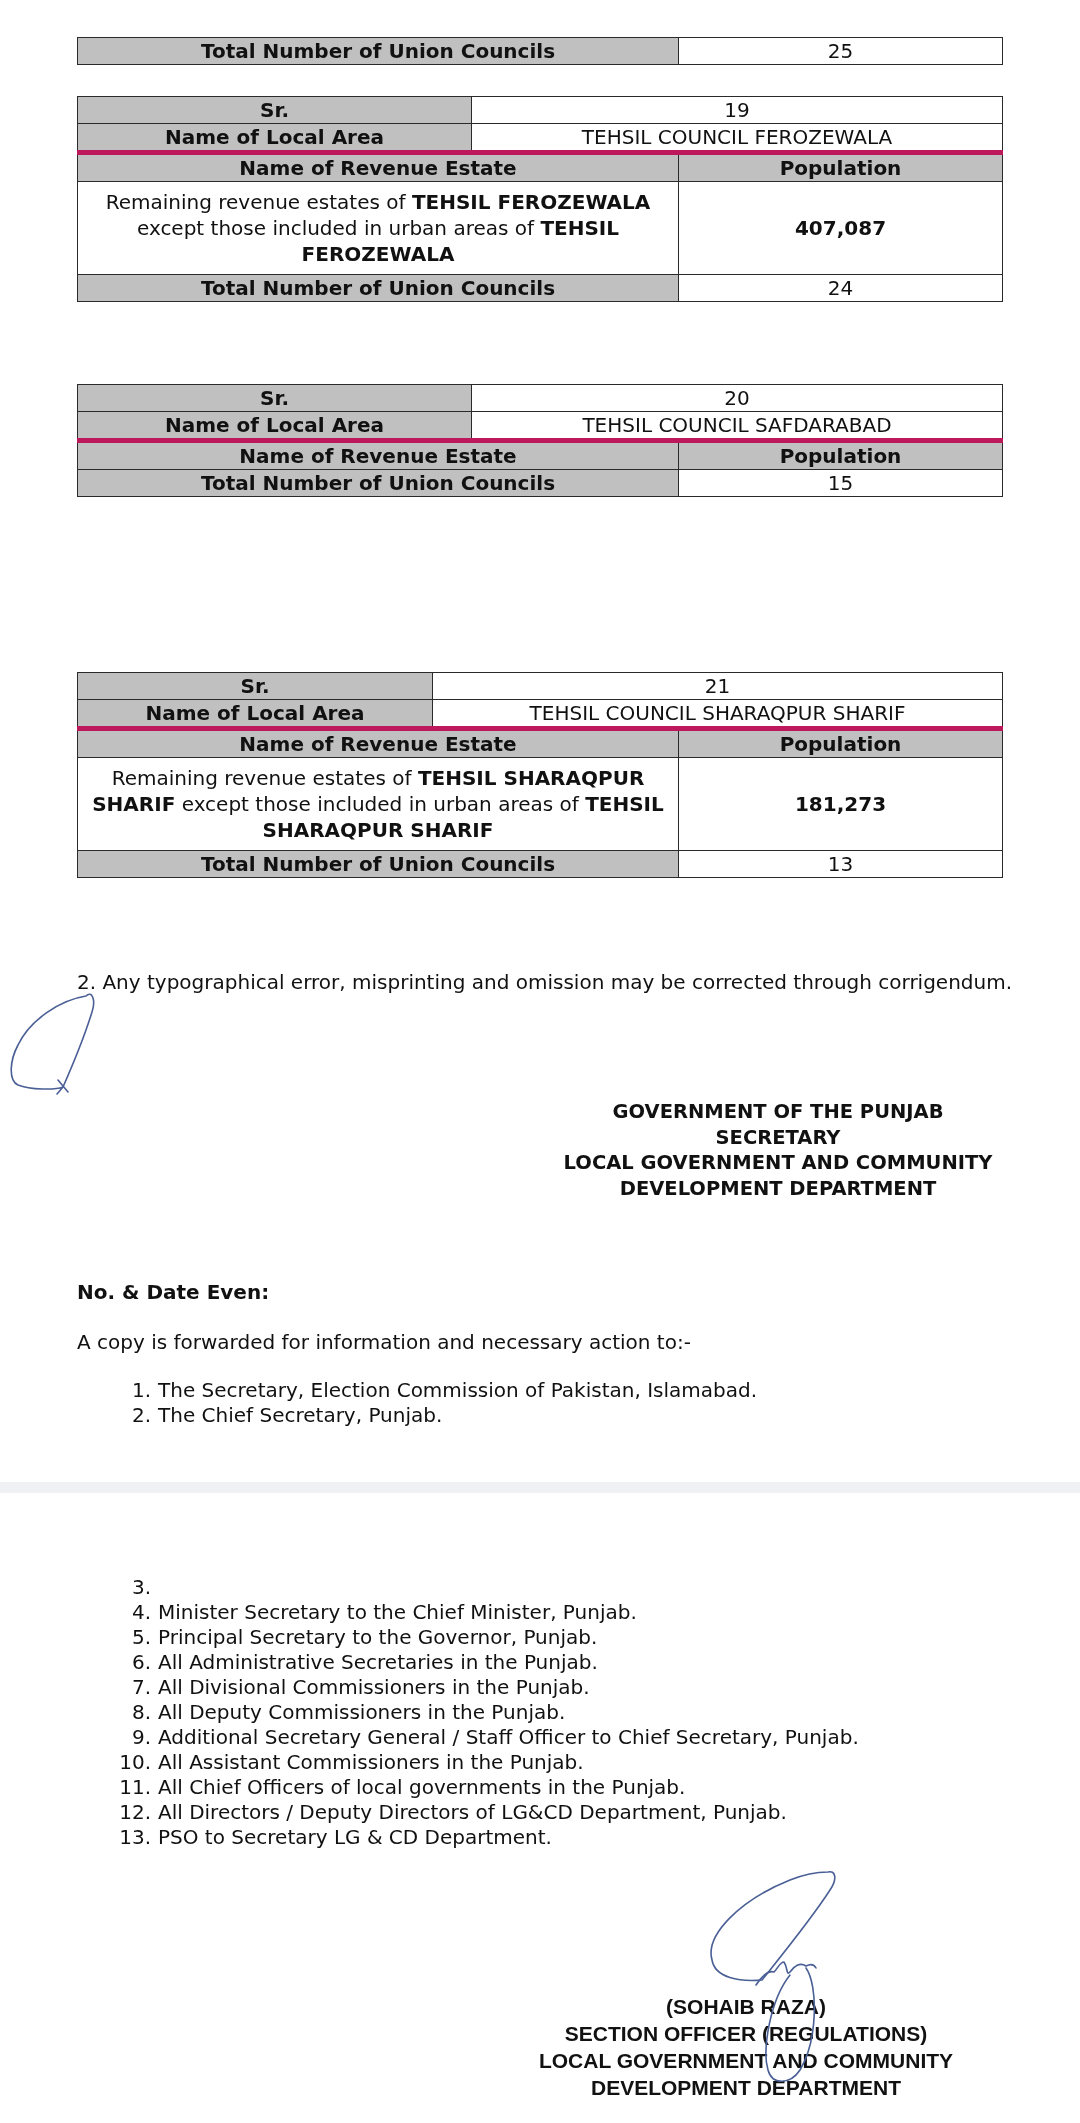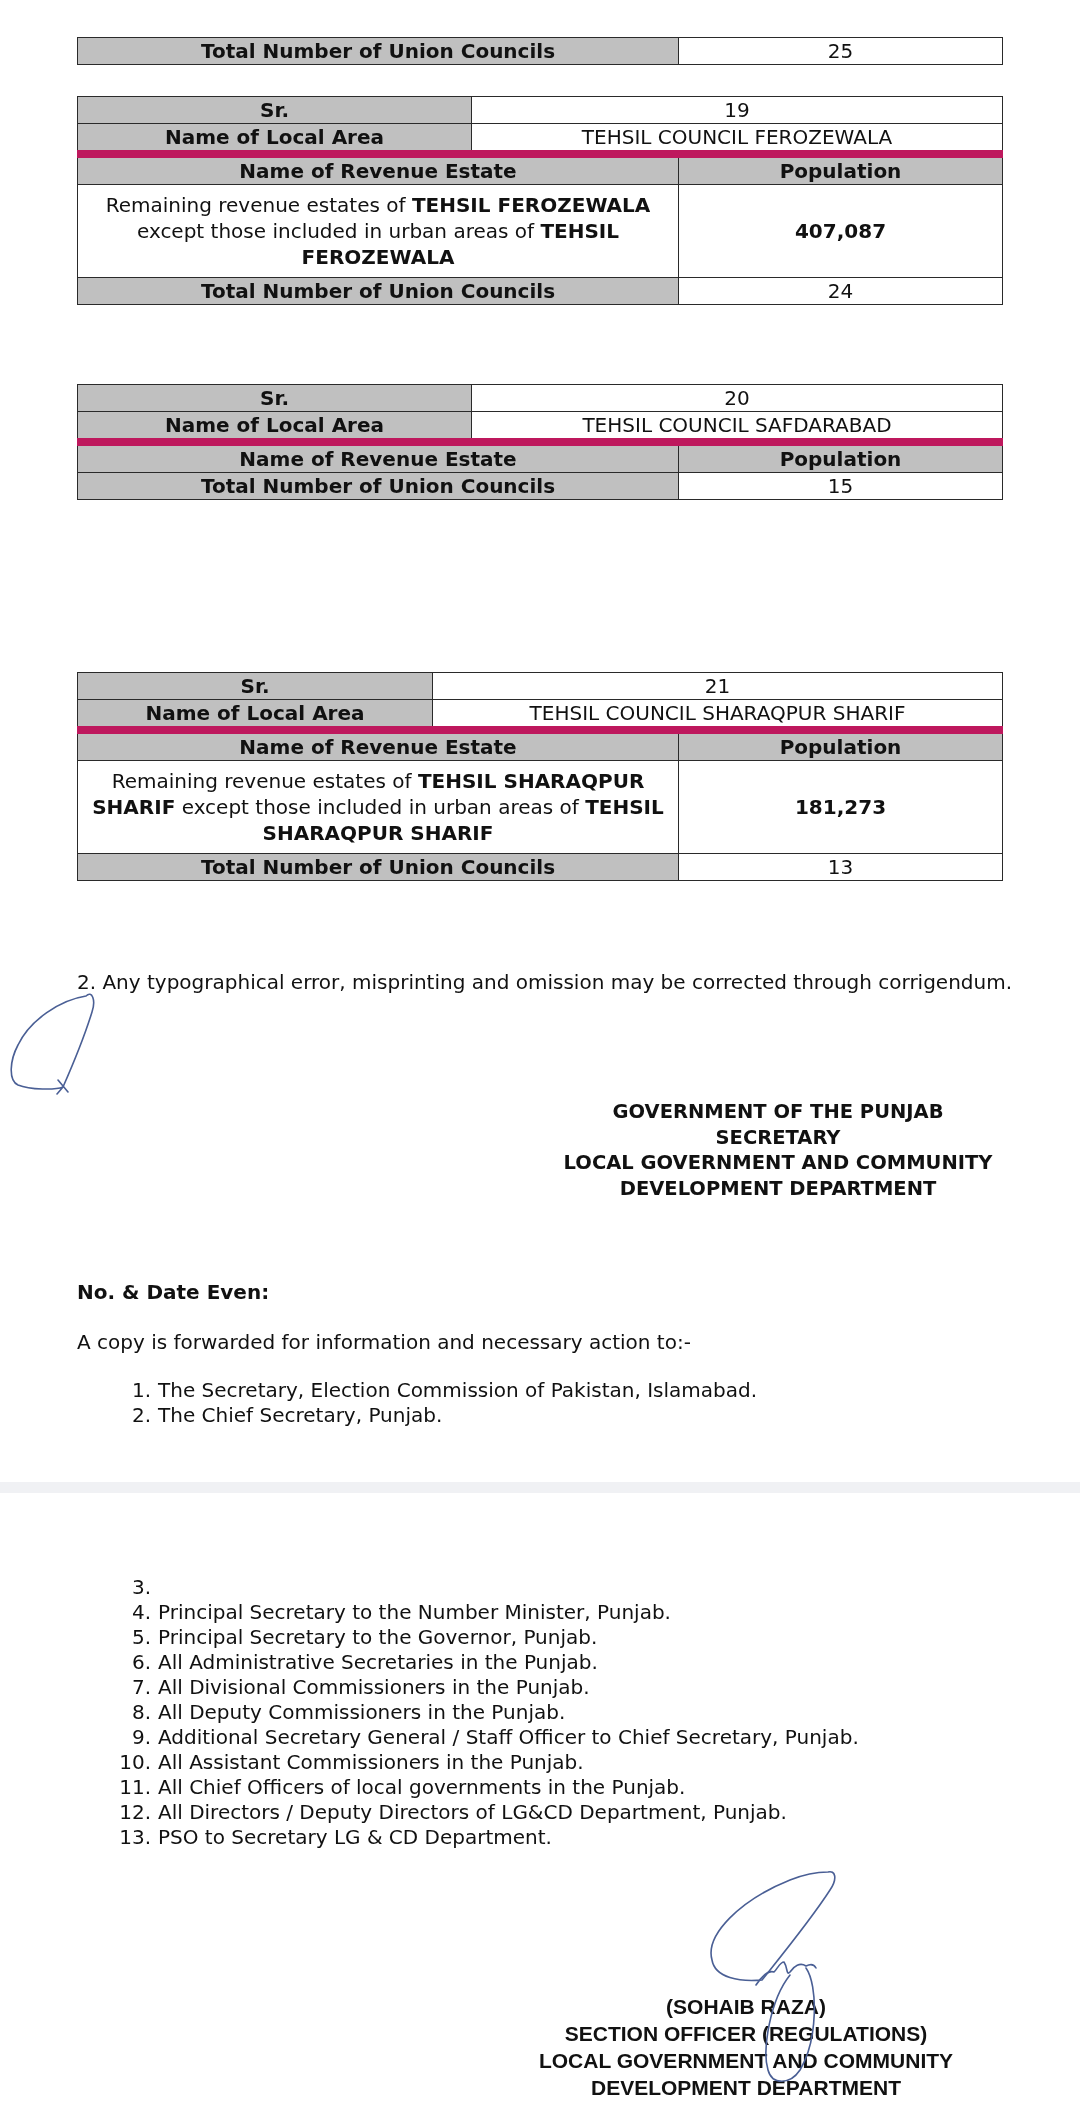--- a/index.html
+++ b/index.html
@@ -16,21 +16,21 @@
   .tbl td {
     border: 1.5px solid #2a2a2a;
     padding: 0 10px;
     vertical-align: middle;
     line-height: 26px;
   }
   .g { background: #c0c0c0; font-weight: bold; text-align: center; }
   .w { background: #fff; text-align: center; }
   .body-cell { text-align: center; }
   .num { font-weight: bold; text-align: center; }
-  .sep-top td { border-top: 8px solid #be185d; margin-left: 12px; }
+  .sep-top td { border-top: 5px solid #be185d; margin-left: 12px; }
   .h44 { height: 26px; }
   .hbody { height: 93px; }
   b { font-weight: bold; }
 
   .para {
     position: absolute; left: 77px; font-size: 20px; line-height: 26px; white-space: nowrap;
   }
   .bold { font-weight: bold; }
   .sigblock {
     position: absolute; left: 530px; width: 496px; text-align: center;
@@ -178,21 +178,21 @@
 </ol>
 
 <div class="pagebreak"></div>
 
 <ol class="cc" style="top:1575px;">
   <li>
       <span class="n">3.</span>
     </li>
   <li>
       <span class="n">4.</span>
-      <span>Principal Secretary to the Number Minister, Punjab.</span>
+      <span>Minister Secretary to the Chief Minister, Punjab.</span>
     </li>
   <li>
       <span class="n">5.</span>
       <span>Principal Secretary to the Governor, Punjab.</span>
     </li>
   <li>
       <span class="n">6.</span>
       <span>All Administrative Secretaries in the Punjab.</span>
     </li>
   <li>

